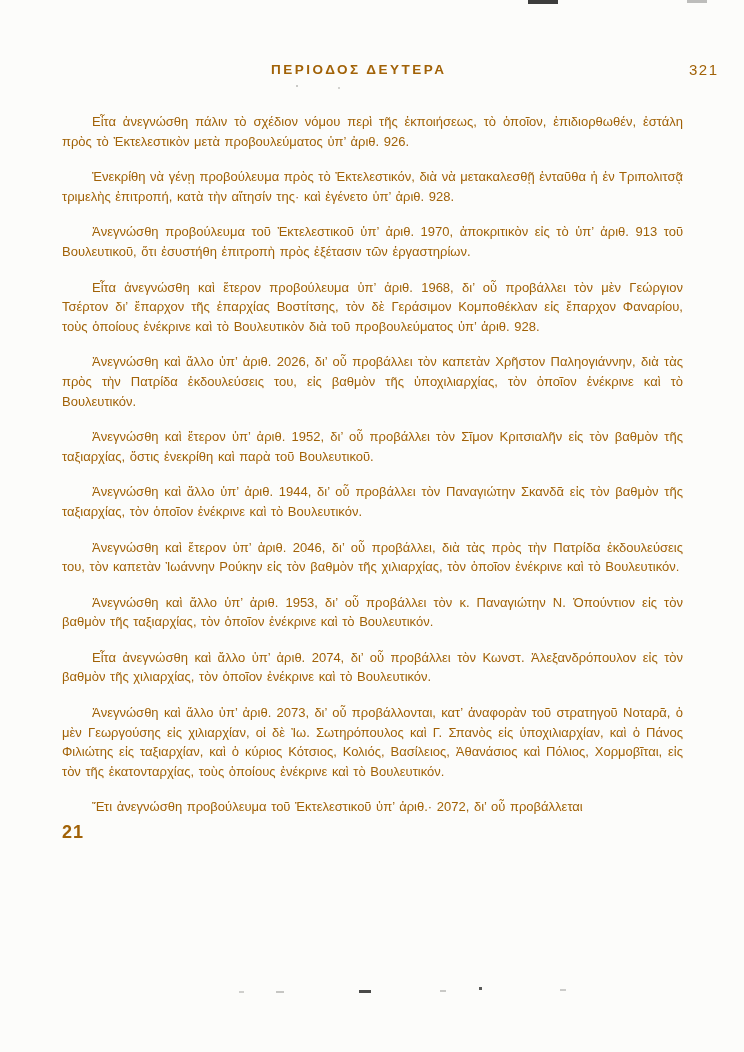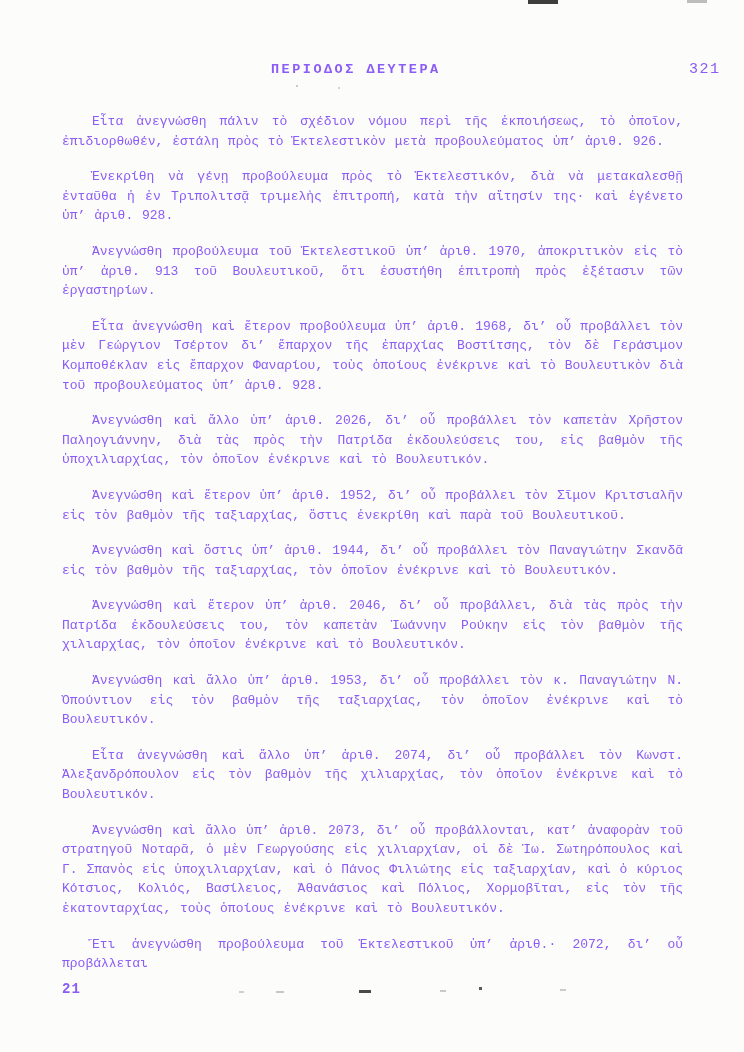--- a/index.html
+++ b/index.html
@@ -6,22 +6,22 @@
     margin: 0;
     padding: 0;
     background: #f2f2f0;
   }
   .page {
     position: relative;
     width: 744px;
     height: 1052px;
     margin: 0 auto;
     background: #fcfcfa;
-    font-family: Liberation Mono, monospace;
-    color: #8b5cf6;
+    font-family: Liberation Sans, sans-serif;
+    color: #a16207;
     overflow: hidden;
   }
   .running-head {
     position: absolute;
     top: 62px;
     left: 271px;
     font-size: 13.5px;
     font-weight: bold;
     letter-spacing: 2.5px;
     white-space: nowrap;
@@ -42,21 +42,21 @@
     line-height: 19.6px;
     text-align: justify;
     word-spacing: 1px;
   }
   .text-block p {
     margin: 16px 0 6px 0;
     text-indent: 30px;
   }
   .signature {
     margin-top: 1px;
-    font-size: 14px;
+    font-size: 18px;
     font-weight: bold;
     letter-spacing: 1px;
   }
   
   .artifact {
     position: absolute;
     pointer-events: none;
   }
   .art-top-dark   { left: 528px; top: 0;     width: 30px; height: 4px; background: #3d3d3c; }
   .art-top-gray   { left: 687px; top: 0;     width: 20px; height: 3px; background: #bdbdbb; }
@@ -78,21 +78,21 @@
 
   <div class="page-number">321</div>
 
   <div class="text-block">
     <p>Εἶτα ἀνεγνώσθη πάλιν τὸ σχέδιον νόμου περὶ τῆς ἐκποιήσεως, τὸ ὁποῖον, ἐπιδιορθωθέν, ἐστάλη πρὸς τὸ Ἐκτελεστικὸν μετὰ προβουλεύματος ὑπ’ ἀριθ. 926.</p>
     <p>Ἐνεκρίθη νὰ γένῃ προβούλευμα πρὸς τὸ Ἐκτελεστικόν, διὰ νὰ μετακαλεσθῇ ἐνταῦθα ἡ ἐν Τριπολιτσᾷ τριμελὴς ἐπιτροπή, κατὰ τὴν αἴτησίν της· καὶ ἐγένετο ὑπ’ ἀριθ. 928.</p>
     <p>Ἀνεγνώσθη προβούλευμα τοῦ Ἐκτελεστικοῦ ὑπ’ ἀριθ. 1970, ἀποκριτικὸν εἰς τὸ ὑπ’ ἀριθ. 913 τοῦ Βουλευτικοῦ, ὅτι ἐσυστήθη ἐπιτροπὴ πρὸς ἐξέτασιν τῶν ἐργαστηρίων.</p>
     <p>Εἶτα ἀνεγνώσθη καὶ ἕτερον προβούλευμα ὑπ’ ἀριθ. 1968, δι’ οὗ προβάλλει τὸν μὲν Γεώργιον Τσέρτον δι’ ἔπαρχον τῆς ἐπαρχίας Βοστίτσης, τὸν δὲ Γεράσιμον Κομποθέκλαν εἰς ἔπαρχον Φαναρίου, τοὺς ὁποίους ἐνέκρινε καὶ τὸ Βουλευτικὸν διὰ τοῦ προβουλεύματος ὑπ’ ἀριθ. 928.</p>
     <p>Ἀνεγνώσθη καὶ ἄλλο ὑπ’ ἀριθ. 2026, δι’ οὗ προβάλλει τὸν καπετὰν Χρῆστον Παληογιάννην, διὰ τὰς πρὸς τὴν Πατρίδα ἐκδουλεύσεις του, εἰς βαθμὸν τῆς ὑποχιλιαρχίας, τὸν ὁποῖον ἐνέκρινε καὶ τὸ Βουλευτικόν.</p>
     <p>Ἀνεγνώσθη καὶ ἕτερον ὑπ’ ἀριθ. 1952, δι’ οὗ προβάλλει τὸν Σῖμον Κριτσιαλῆν εἰς τὸν βαθμὸν τῆς ταξιαρχίας, ὅστις ἐνεκρίθη καὶ παρὰ τοῦ Βουλευτικοῦ.</p>
-    <p>Ἀνεγνώσθη καὶ ὅστις ὑπ’ ἀριθ. 1944, δι’ οὗ προβάλλει τὸν Παναγιώτην Σκανδᾶ εἰς τὸν βαθμὸν τῆς ταξιαρχίας, τὸν ὁποῖον ἐνέκρινε καὶ τὸ Βουλευτικόν.</p>
+    <p>Ἀνεγνώσθη καὶ ἄλλο ὑπ’ ἀριθ. 1944, δι’ οὗ προβάλλει τὸν Παναγιώτην Σκανδᾶ εἰς τὸν βαθμὸν τῆς ταξιαρχίας, τὸν ὁποῖον ἐνέκρινε καὶ τὸ Βουλευτικόν.</p>
     <p>Ἀνεγνώσθη καὶ ἕτερον ὑπ’ ἀριθ. 2046, δι’ οὗ προβάλλει, διὰ τὰς πρὸς τὴν Πατρίδα ἐκδουλεύσεις του, τὸν καπετὰν Ἰωάννην Ρούκην εἰς τὸν βαθμὸν τῆς χιλιαρχίας, τὸν ὁποῖον ἐνέκρινε καὶ τὸ Βουλευτικόν.</p>
     <p>Ἀνεγνώσθη καὶ ἄλλο ὑπ’ ἀριθ. 1953, δι’ οὗ προβάλλει τὸν κ. Παναγιώτην Ν. Ὀπούντιον εἰς τὸν βαθμὸν τῆς ταξιαρχίας, τὸν ὁποῖον ἐνέκρινε καὶ τὸ Βουλευτικόν.</p>
     <p>Εἶτα ἀνεγνώσθη καὶ ἄλλο ὑπ’ ἀριθ. 2074, δι’ οὗ προβάλλει τὸν Κωνστ. Ἀλεξανδρόπουλον εἰς τὸν βαθμὸν τῆς χιλιαρχίας, τὸν ὁποῖον ἐνέκρινε καὶ τὸ Βουλευτικόν.</p>
     <p>Ἀνεγνώσθη καὶ ἄλλο ὑπ’ ἀριθ. 2073, δι’ οὗ προβάλλονται, κατ’ ἀναφορὰν τοῦ στρατηγοῦ Νοταρᾶ, ὁ μὲν Γεωργούσης εἰς χιλιαρχίαν, οἱ δὲ Ἰω. Σωτηρόπουλος καὶ Γ. Σπανὸς εἰς ὑποχιλιαρχίαν, καὶ ὁ Πάνος Φιλιώτης εἰς ταξιαρχίαν, καὶ ὁ κύριος Κότσιος, Κολιός, Βασίλειος, Ἀθανάσιος καὶ Πόλιος, Χορμοβῖται, εἰς τὸν τῆς ἑκατονταρχίας, τοὺς ὁποίους ἐνέκρινε καὶ τὸ Βουλευτικόν.</p>
     <p>Ἔτι ἀνεγνώσθη προβούλευμα τοῦ Ἐκτελεστικοῦ ὑπ’ ἀριθ.· 2072, δι’ οὗ προβάλλεται</p>
     <div class="signature">21</div>
   </div>
 
   <div class="artifact art-top-dark"></div>
   <div class="artifact art-top-gray"></div>

